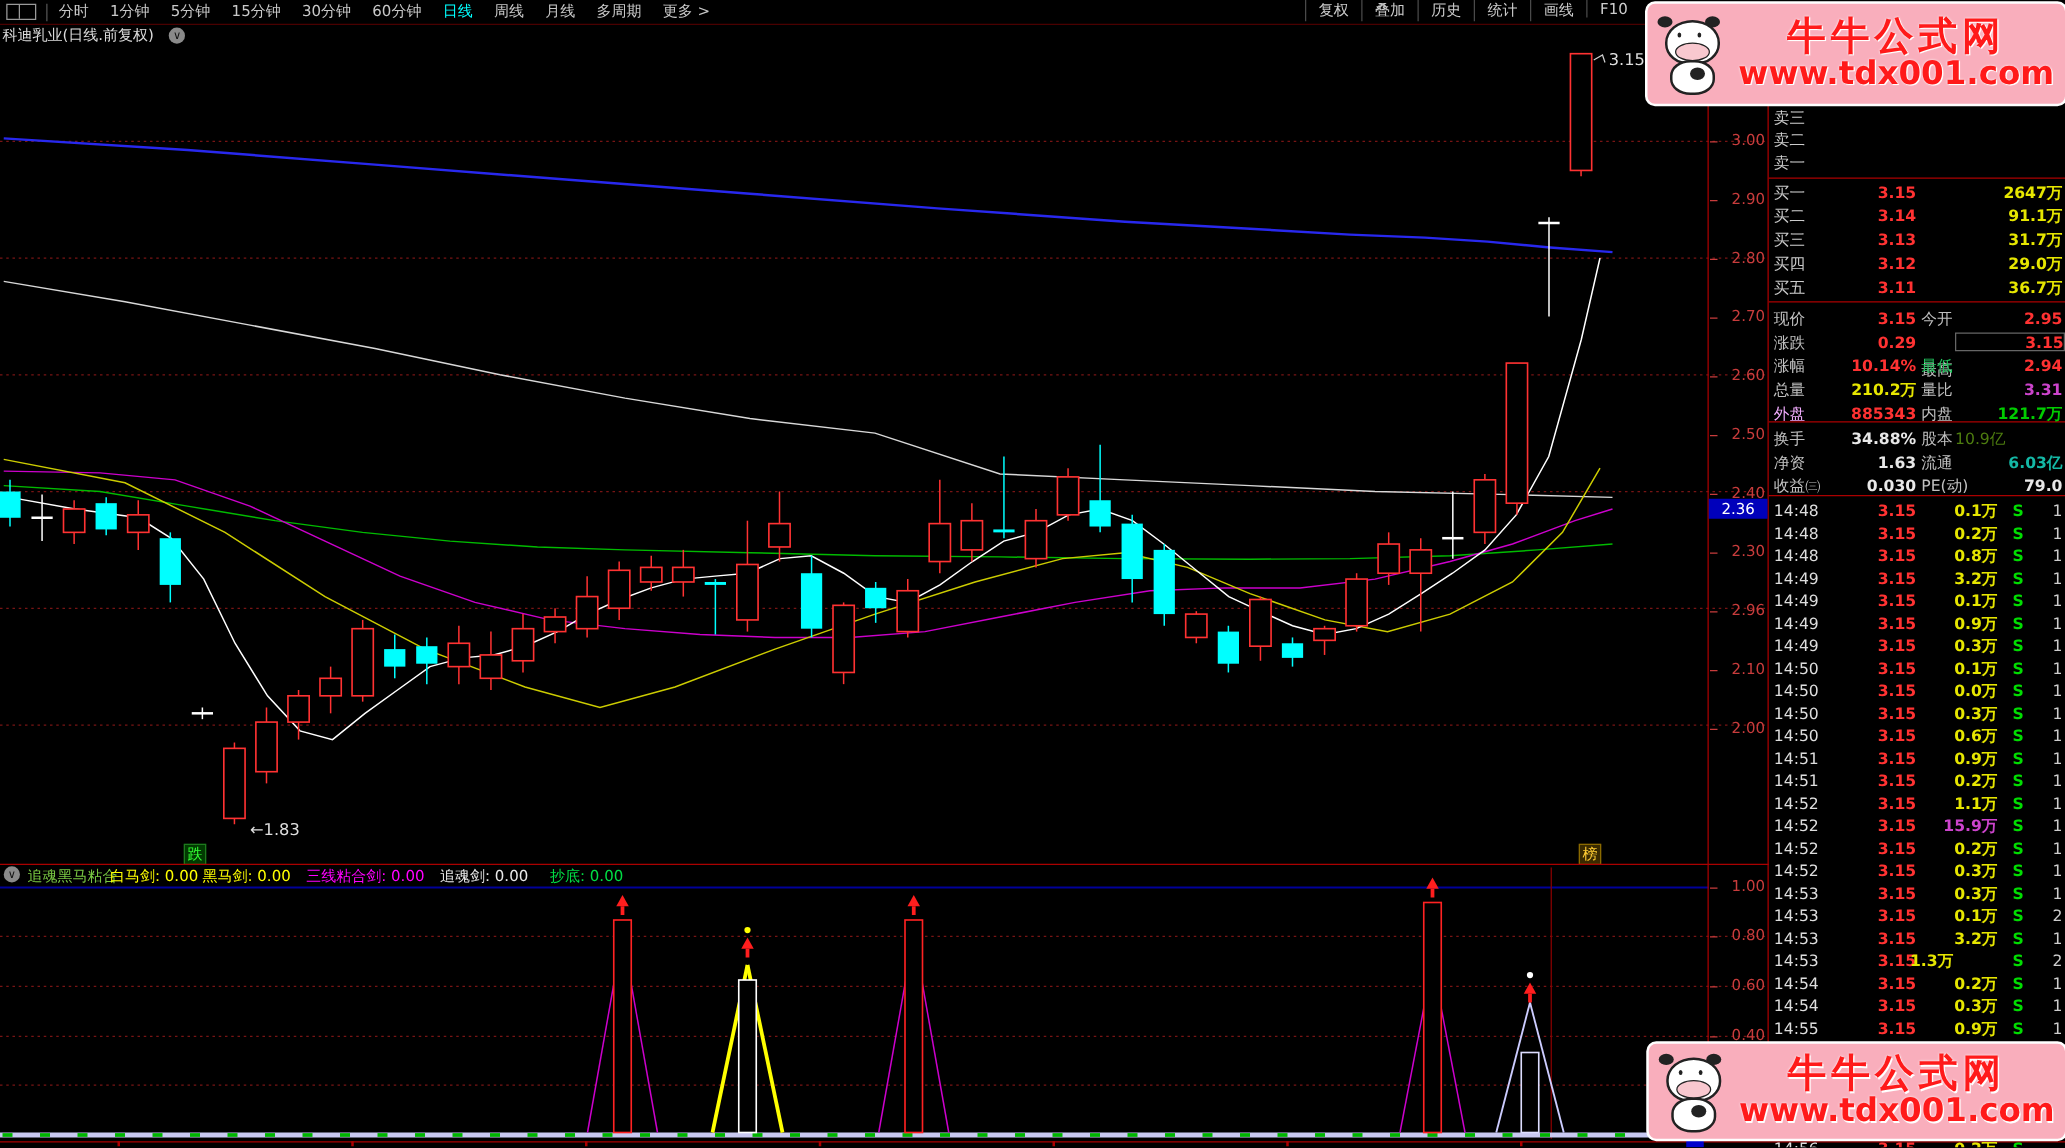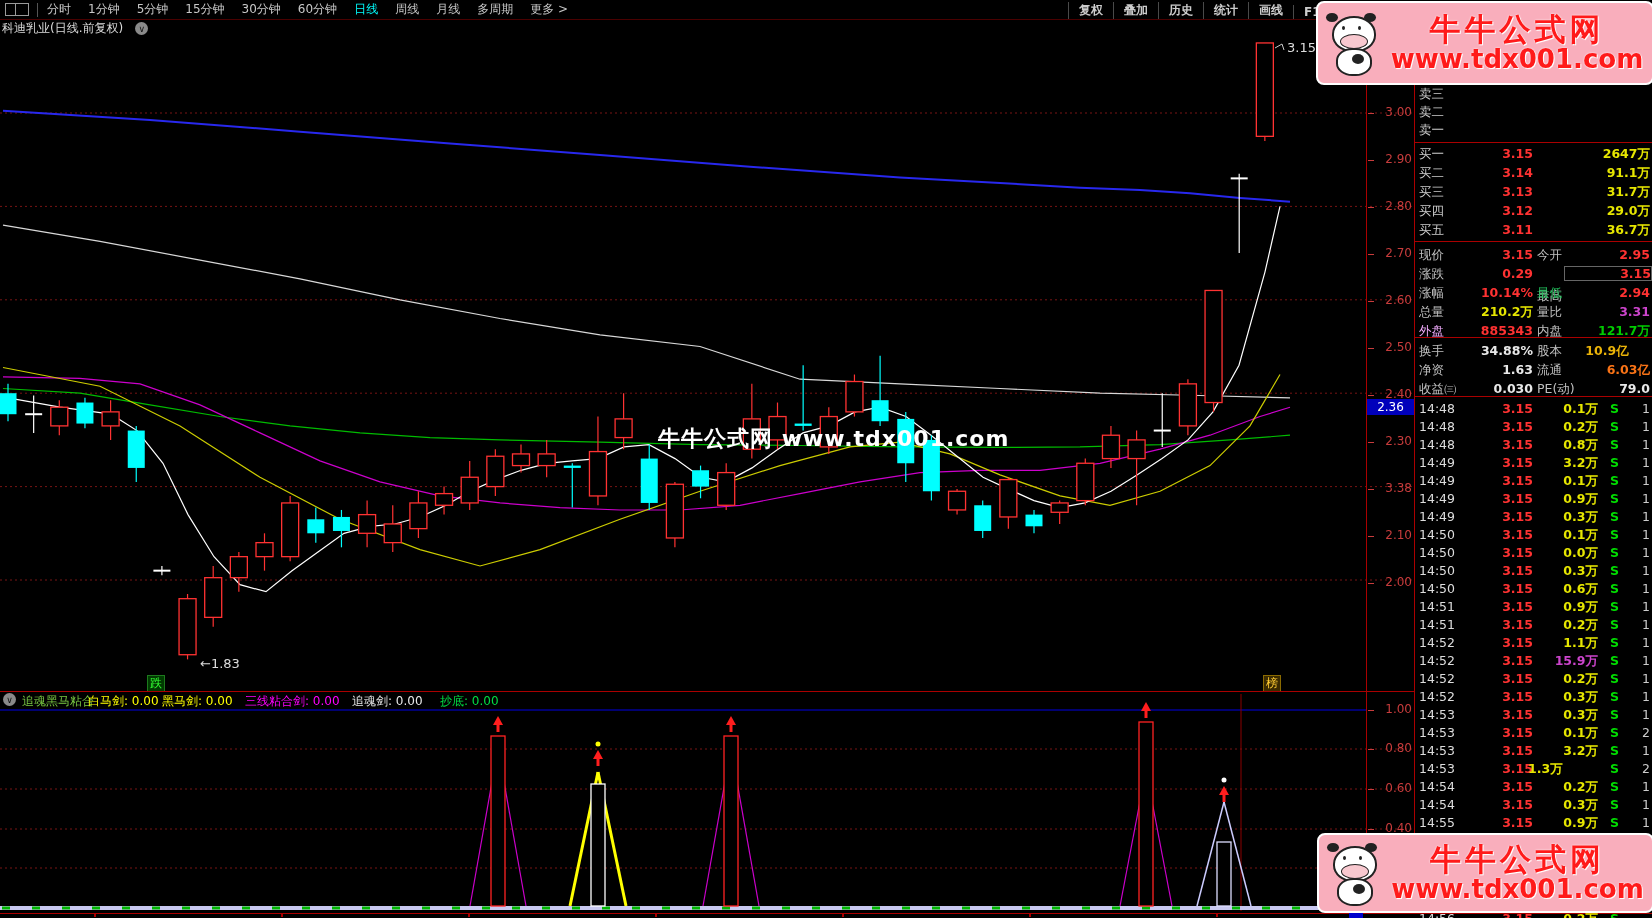--- a/index.html
+++ b/index.html
@@ -6,21 +6,21 @@
   #stage{position:relative;width:1652px;height:918px;background:#000;overflow:hidden;
          font-family:"DejaVu Sans","Liberation Sans",sans-serif;font-size:12px;color:#c8c8c8;}
   .abs{position:absolute;}
   
   #toolbar{left:0;top:0;width:1652px;height:19px;display:flex;align-items:center;border-bottom:1px solid #4a0000;}
   #win-icon{width:22px;height:11px;border:1px solid #9a9a9a;margin:0 8px 0 5px;position:relative;}
   #win-icon:before{content:"";position:absolute;left:9px;top:0;width:1px;height:11px;background:#9a9a9a;}
   .tbar-sep{width:1px;height:14px;background:#555;margin-right:9px;}
   .ptab{margin-right:17px;cursor:default;white-space:nowrap;color:#c8c8c8;}
   .ptab.active{color:#00ffff;}
-  #rbtns{position:absolute;left:1068px;top:0;height:19px;display:flex;align-items:flex-end;font-weight:bold;}
+  #rbtns{position:absolute;left:1044px;top:0;height:19px;display:flex;align-items:flex-start;}
   .rbtn{padding:0 10px;border-left:1px solid #4a4a4a;white-space:nowrap;color:#cccccc;}
   
   #ma-row{left:2px;top:20px;height:17px;display:flex;align-items:center;white-space:nowrap;}
   #ma-row span{margin-right:6px;}
   .dd-circle{width:13px;height:13px;border-radius:50%;background:#8a8a8a;color:#111;font-size:9px;
              display:inline-flex;align-items:center;justify-content:center;margin:0 6px;}
   
   .hotkey{position:absolute;width:16px;height:15px;font-size:12px;line-height:15px;text-align:center;}
   #badge-die{left:147px;top:675px;color:#33ff33;background:#013a01;border:1px solid #1d7a1d;}
   #badge-bang{left:1263px;top:675px;color:#ffcc33;background:#3a2a00;border:1px solid #8a6a00;}
@@ -326,21 +326,20 @@
 
   <div class="abs" style="left:0;top:692px;width:1367px;height:16px;">
     <span class="dd-circle" style="position:absolute;left:3px;top:1px;margin:0;">∨</span>
     <span style="position:absolute;left:22px;top:1px;color:#7ac943;">追魂黑马粘合</span>
     <span id="ind-fields"><span style="position: absolute; top: 1px; left: 88px; color: rgb(255, 255, 0); white-space: nowrap;">白马剑: 0.00</span><span style="position: absolute; top: 1px; left: 162px; color: rgb(255, 255, 0); white-space: nowrap;">黑马剑: 0.00</span><span style="position: absolute; top: 1px; left: 245px; color: rgb(255, 0, 255); white-space: nowrap;">三线粘合剑: 0.00</span><span style="position: absolute; top: 1px; left: 352px; color: rgb(232, 232, 232); white-space: nowrap;">追魂剑: 0.00</span><span style="position: absolute; top: 1px; left: 440px; color: rgb(0, 221, 68); white-space: nowrap;">抄底: 0.00</span></span>
   </div>
 
   <div class="hotkey" id="badge-die">跌</div>
   <div class="hotkey" id="badge-bang">榜</div>
 
-  <div class="center-mark">牛牛公式网 www.tdx001.com</div>
 
   <div class="line" style="left:0;top:691px;width:1415px;height:1px;"></div>
   <div class="line" style="left:1366px;top:19px;width:1px;height:894px;"></div>
   <div class="line" style="left:1414px;top:19px;width:1px;height:894px;"></div>
   <div class="line" style="left:0;top:913px;width:1652px;height:1px;"></div>
   <div class="line" style="left:1415px;top:142px;width:237px;height:1px;"></div>
   <div class="line" style="left:1415px;top:241px;width:237px;height:1px;"></div>
   <div class="line" style="left:1415px;top:337px;width:237px;height:1px;"></div>
   <div class="line" style="left:1415px;top:396px;width:237px;height:1px;"></div>
   <div class="abs" style="left:1349px;top:912px;width:14px;height:6px;background:#0000cc;"></div>
@@ -355,21 +354,21 @@
       <div class="scale-lab" style="top: 246px;">2.70</div>
       <div class="tick" style="top: 254px;"></div>
       <div class="scale-lab" style="top: 293px;">2.60</div>
       <div class="tick" style="top: 301px;"></div>
       <div class="scale-lab" style="top: 340px;">2.50</div>
       <div class="tick" style="top: 348px;"></div>
       <div class="scale-lab" style="top: 387px;">2.40</div>
       <div class="tick" style="top: 395px;"></div>
       <div class="scale-lab" style="top: 434px;">2.30</div>
       <div class="tick" style="top: 442px;"></div>
-      <div class="scale-lab" style="top: 481px;">3.38</div>
+      <div class="scale-lab" style="top: 481px;">2.96</div>
       <div class="tick" style="top: 489px;"></div>
       <div class="scale-lab" style="top: 528px;">2.10</div>
       <div class="tick" style="top: 536px;"></div>
       <div class="scale-lab" style="top: 575px;">2.00</div>
       <div class="tick" style="top: 583px;"></div>
       <div class="scale-lab" style="top: 702px;">1.00</div>
       <div class="tick" style="top: 710px;"></div>
       <div class="scale-lab" style="top: 741px;">0.80</div>
       <div class="tick" style="top: 749px;"></div>
       <div class="scale-lab" style="top: 781px;">0.60</div>
@@ -414,25 +413,25 @@
       <div class="q" style="left: 1447px; width: 86px; text-align: right; top: 304px; color: rgb(230, 230, 0); font-weight: bold;">210.2万</div>
       <div class="q" style="left: 1537px; top: 304px; color: rgb(192, 192, 192);">量比</div>
       <div class="q" style="left: 1564px; width: 86px; text-align: right; top: 304px; color: rgb(204, 68, 204); font-weight: bold;">3.31</div>
       <div class="q" style="left: 1419px; top: 323px; color: #f0abfc;">外盘</div>
       <div class="q" style="left: 1447px; width: 86px; text-align: right; top: 323px; color: rgb(255, 50, 50); font-weight: bold;">885343</div>
       <div class="q" style="left: 1537px; top: 323px; color: rgb(192, 192, 192);">内盘</div>
       <div class="q" style="left: 1564px; width: 86px; text-align: right; top: 323px; color: rgb(0, 204, 0); font-weight: bold;">121.7万</div>
       <div class="q" style="left: 1419px; top: 343px; color: rgb(192, 192, 192);">换手</div>
       <div class="q" style="left: 1447px; width: 86px; text-align: right; top: 343px; color: rgb(232, 232, 232); font-weight: bold;">34.88%</div>
       <div class="q" style="left: 1537px; top: 343px; color: rgb(192, 192, 192);">股本</div>
-      <div class="q" style="left: 1564px; width: 86px; text-align: center; top: 343px; color: #eab308; font-weight: bold;">10.9亿</div>
+      <div class="q" style="left: 1564px; width: 86px; text-align: left; top: 343px; color: #4d7c0f; font-weight: normal;">10.9亿</div>
       <div class="q" style="left: 1419px; top: 362px; color: rgb(192, 192, 192);">净资</div>
       <div class="q" style="left: 1447px; width: 86px; text-align: right; top: 362px; color: rgb(232, 232, 232); font-weight: bold;">1.63</div>
       <div class="q" style="left: 1537px; top: 362px; color: rgb(192, 192, 192);">流通</div>
-      <div class="q" style="left: 1564px; width: 86px; text-align: right; top: 362px; color: #f97316; font-weight: bold;">6.03亿</div>
+      <div class="q" style="left: 1564px; width: 86px; text-align: right; top: 362px; color: #14b8a6; font-weight: bold;">6.03亿</div>
       <div class="q" style="left: 1419px; top: 381px; color: rgb(192, 192, 192);">收益㈢</div>
       <div class="q" style="left: 1447px; width: 86px; text-align: right; top: 381px; color: rgb(232, 232, 232); font-weight: bold;">0.030</div>
       <div class="q" style="left: 1537px; top: 381px; color: rgb(192, 192, 192);">PE(动)</div>
       <div class="q" style="left: 1564px; width: 86px; text-align: right; top: 381px; color: rgb(232, 232, 232); font-weight: bold;">79.0</div>
       <div class="q" style="left: 1419px; top: 401px; color: rgb(221, 221, 221);">14:48</div>
       <div class="q" style="left: 1473px; width: 60px; text-align: right; top: 401px; color: rgb(255, 50, 50); font-weight: bold;">3.15</div>
       <div class="q" style="left: 1528px; width: 70px; text-align: right; top: 401px; color: rgb(230, 230, 0); font-weight: bold;">0.1万</div>
       <div class="q" style="left: 1610px; top: 401px; color: rgb(0, 221, 0); font-weight: bold;">S</div>
       <div class="q" style="left: 1634px; width: 16px; text-align: right; top: 401px; color: rgb(204, 204, 204);">1</div>
       <div class="q" style="left: 1419px; top: 419px; color: rgb(221, 221, 221);">14:48</div>

